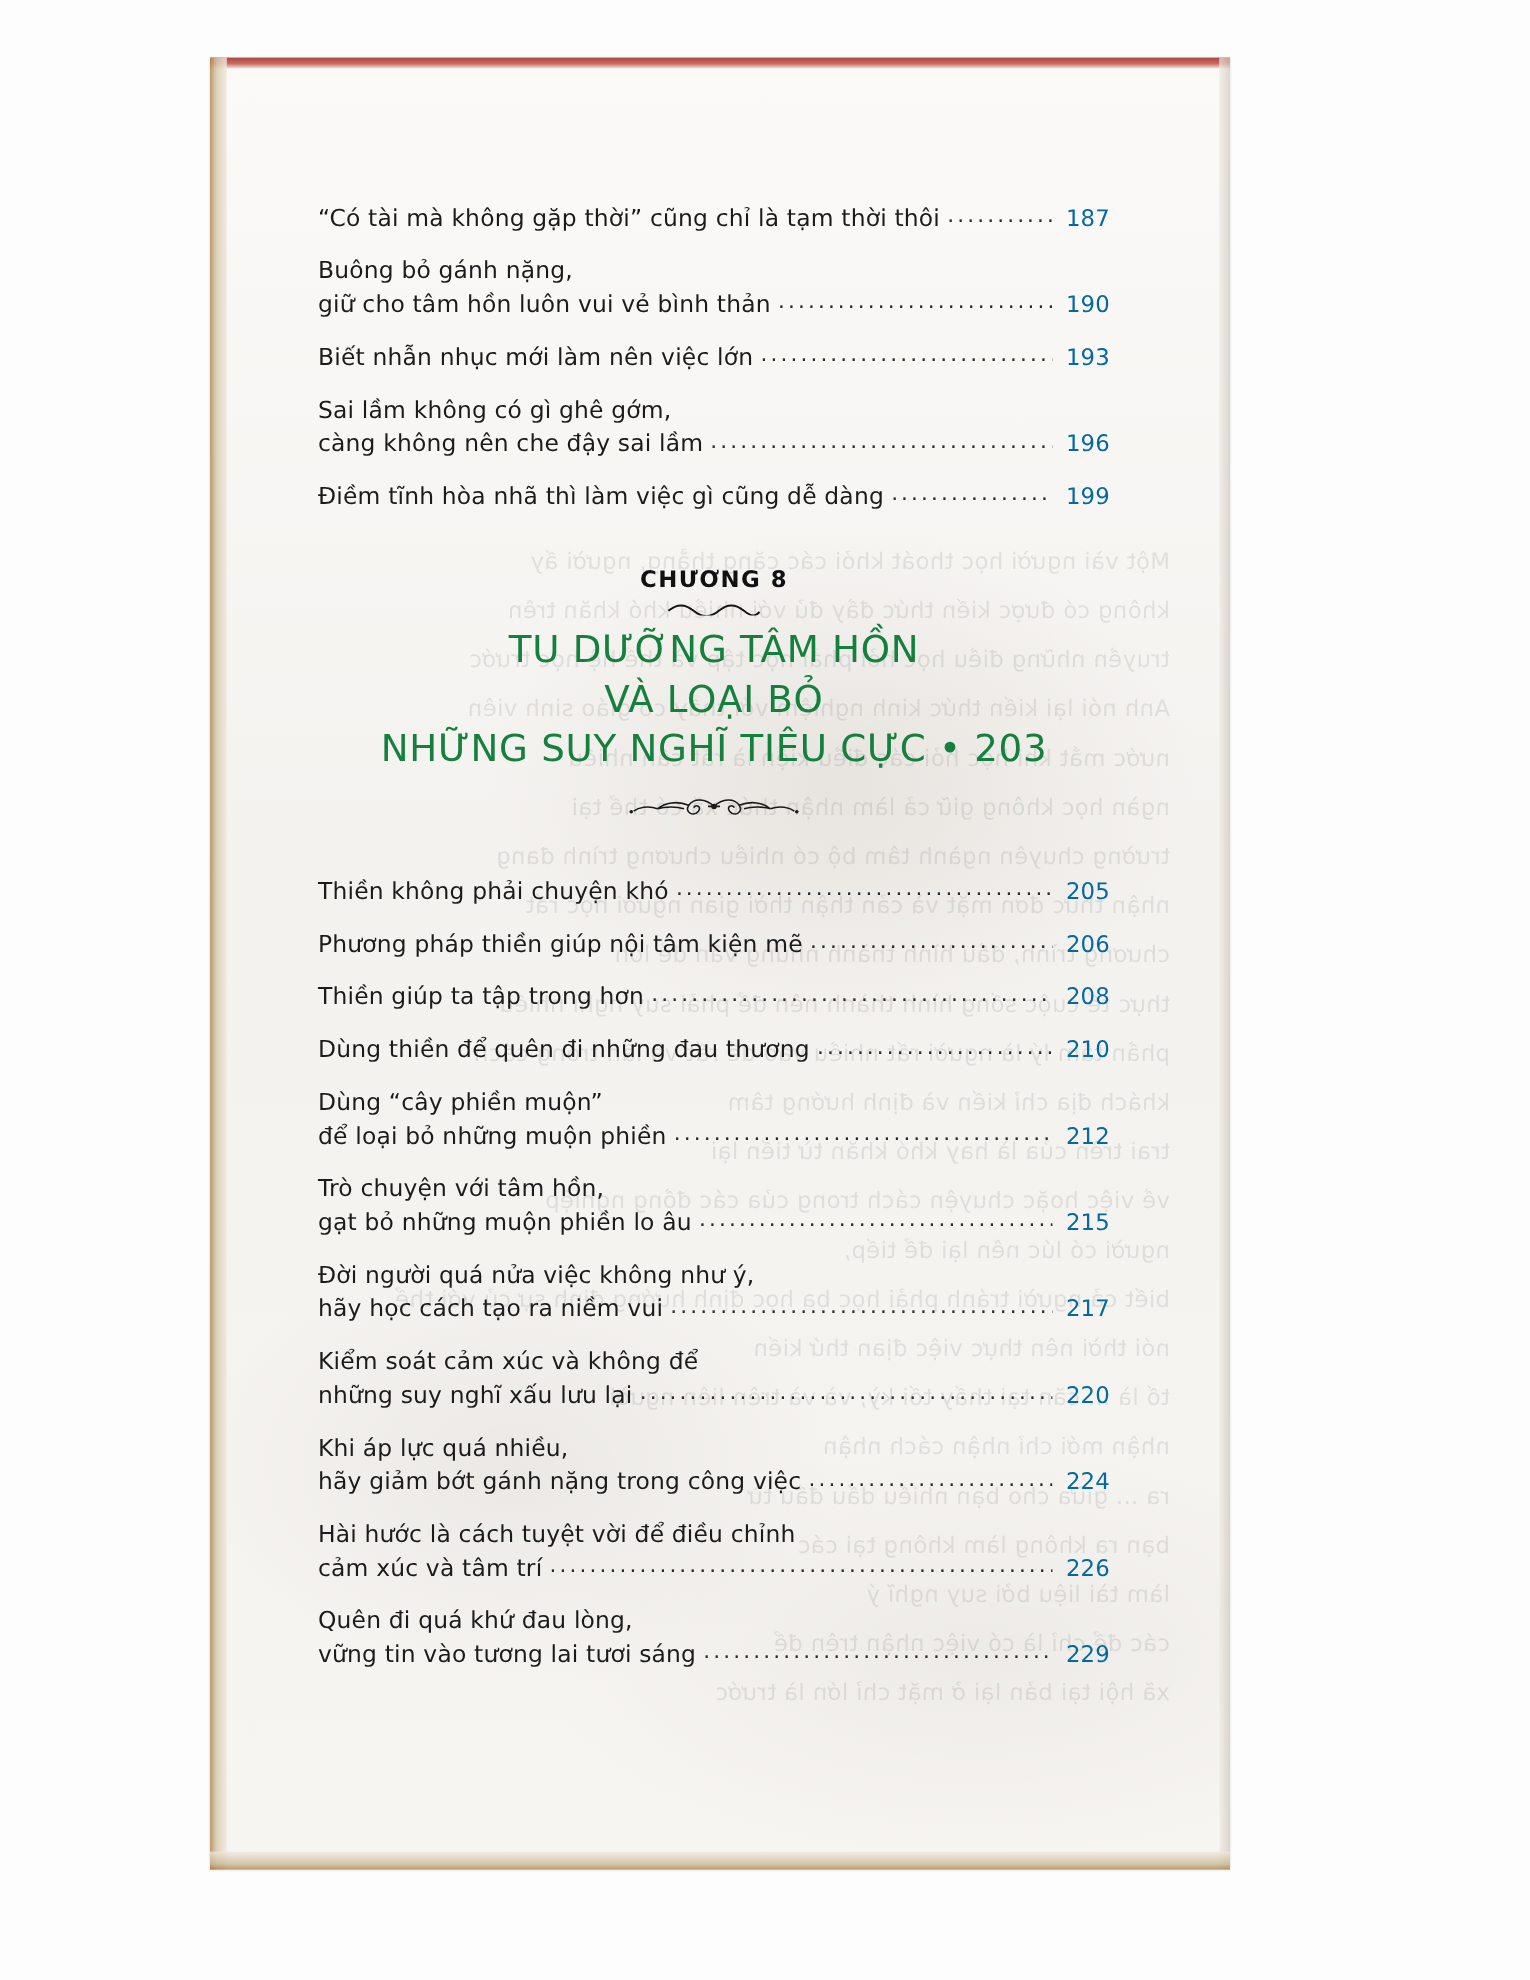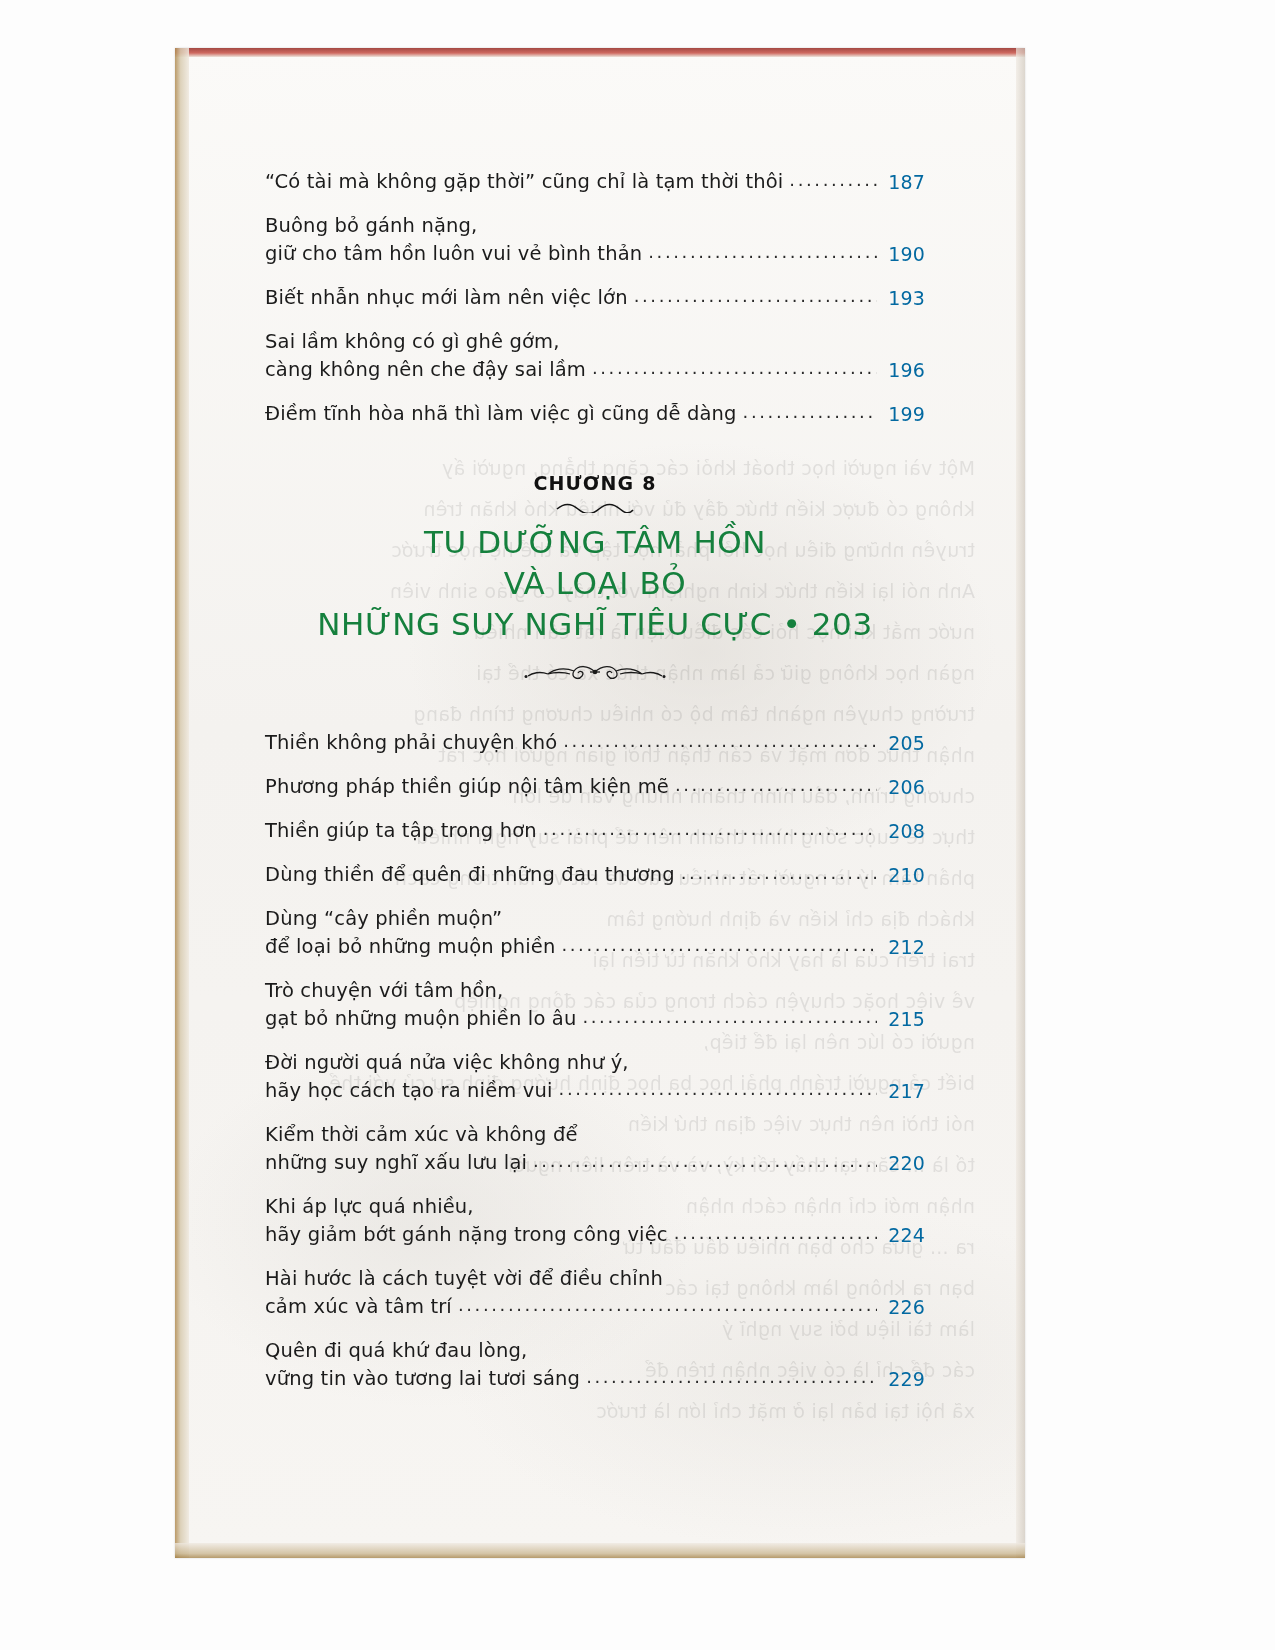--- a/index.html
+++ b/index.html
@@ -342,21 +342,21 @@
         </div>
         <div class="toc-entry">
           <span class="plain-line">Đời người quá nửa việc không như ý,</span>
           <div class="entry-row">
             <span class="entry-text">hãy học cách tạo ra niềm vui</span>
             <span class="dots">........................................................................................................................</span>
             <span class="page-num">217</span>
           </div>
         </div>
         <div class="toc-entry">
-          <span class="plain-line">Kiểm thời cảm xúc và không để</span>
+          <span class="plain-line">Kiểm soát cảm xúc và không để</span>
           <div class="entry-row">
             <span class="entry-text">những suy nghĩ xấu lưu lại</span>
             <span class="dots">........................................................................................................................</span>
             <span class="page-num">220</span>
           </div>
         </div>
         <div class="toc-entry">
           <span class="plain-line">Khi áp lực quá nhiều,</span>
           <div class="entry-row">
             <span class="entry-text">hãy giảm bớt gánh nặng trong công việc</span>

